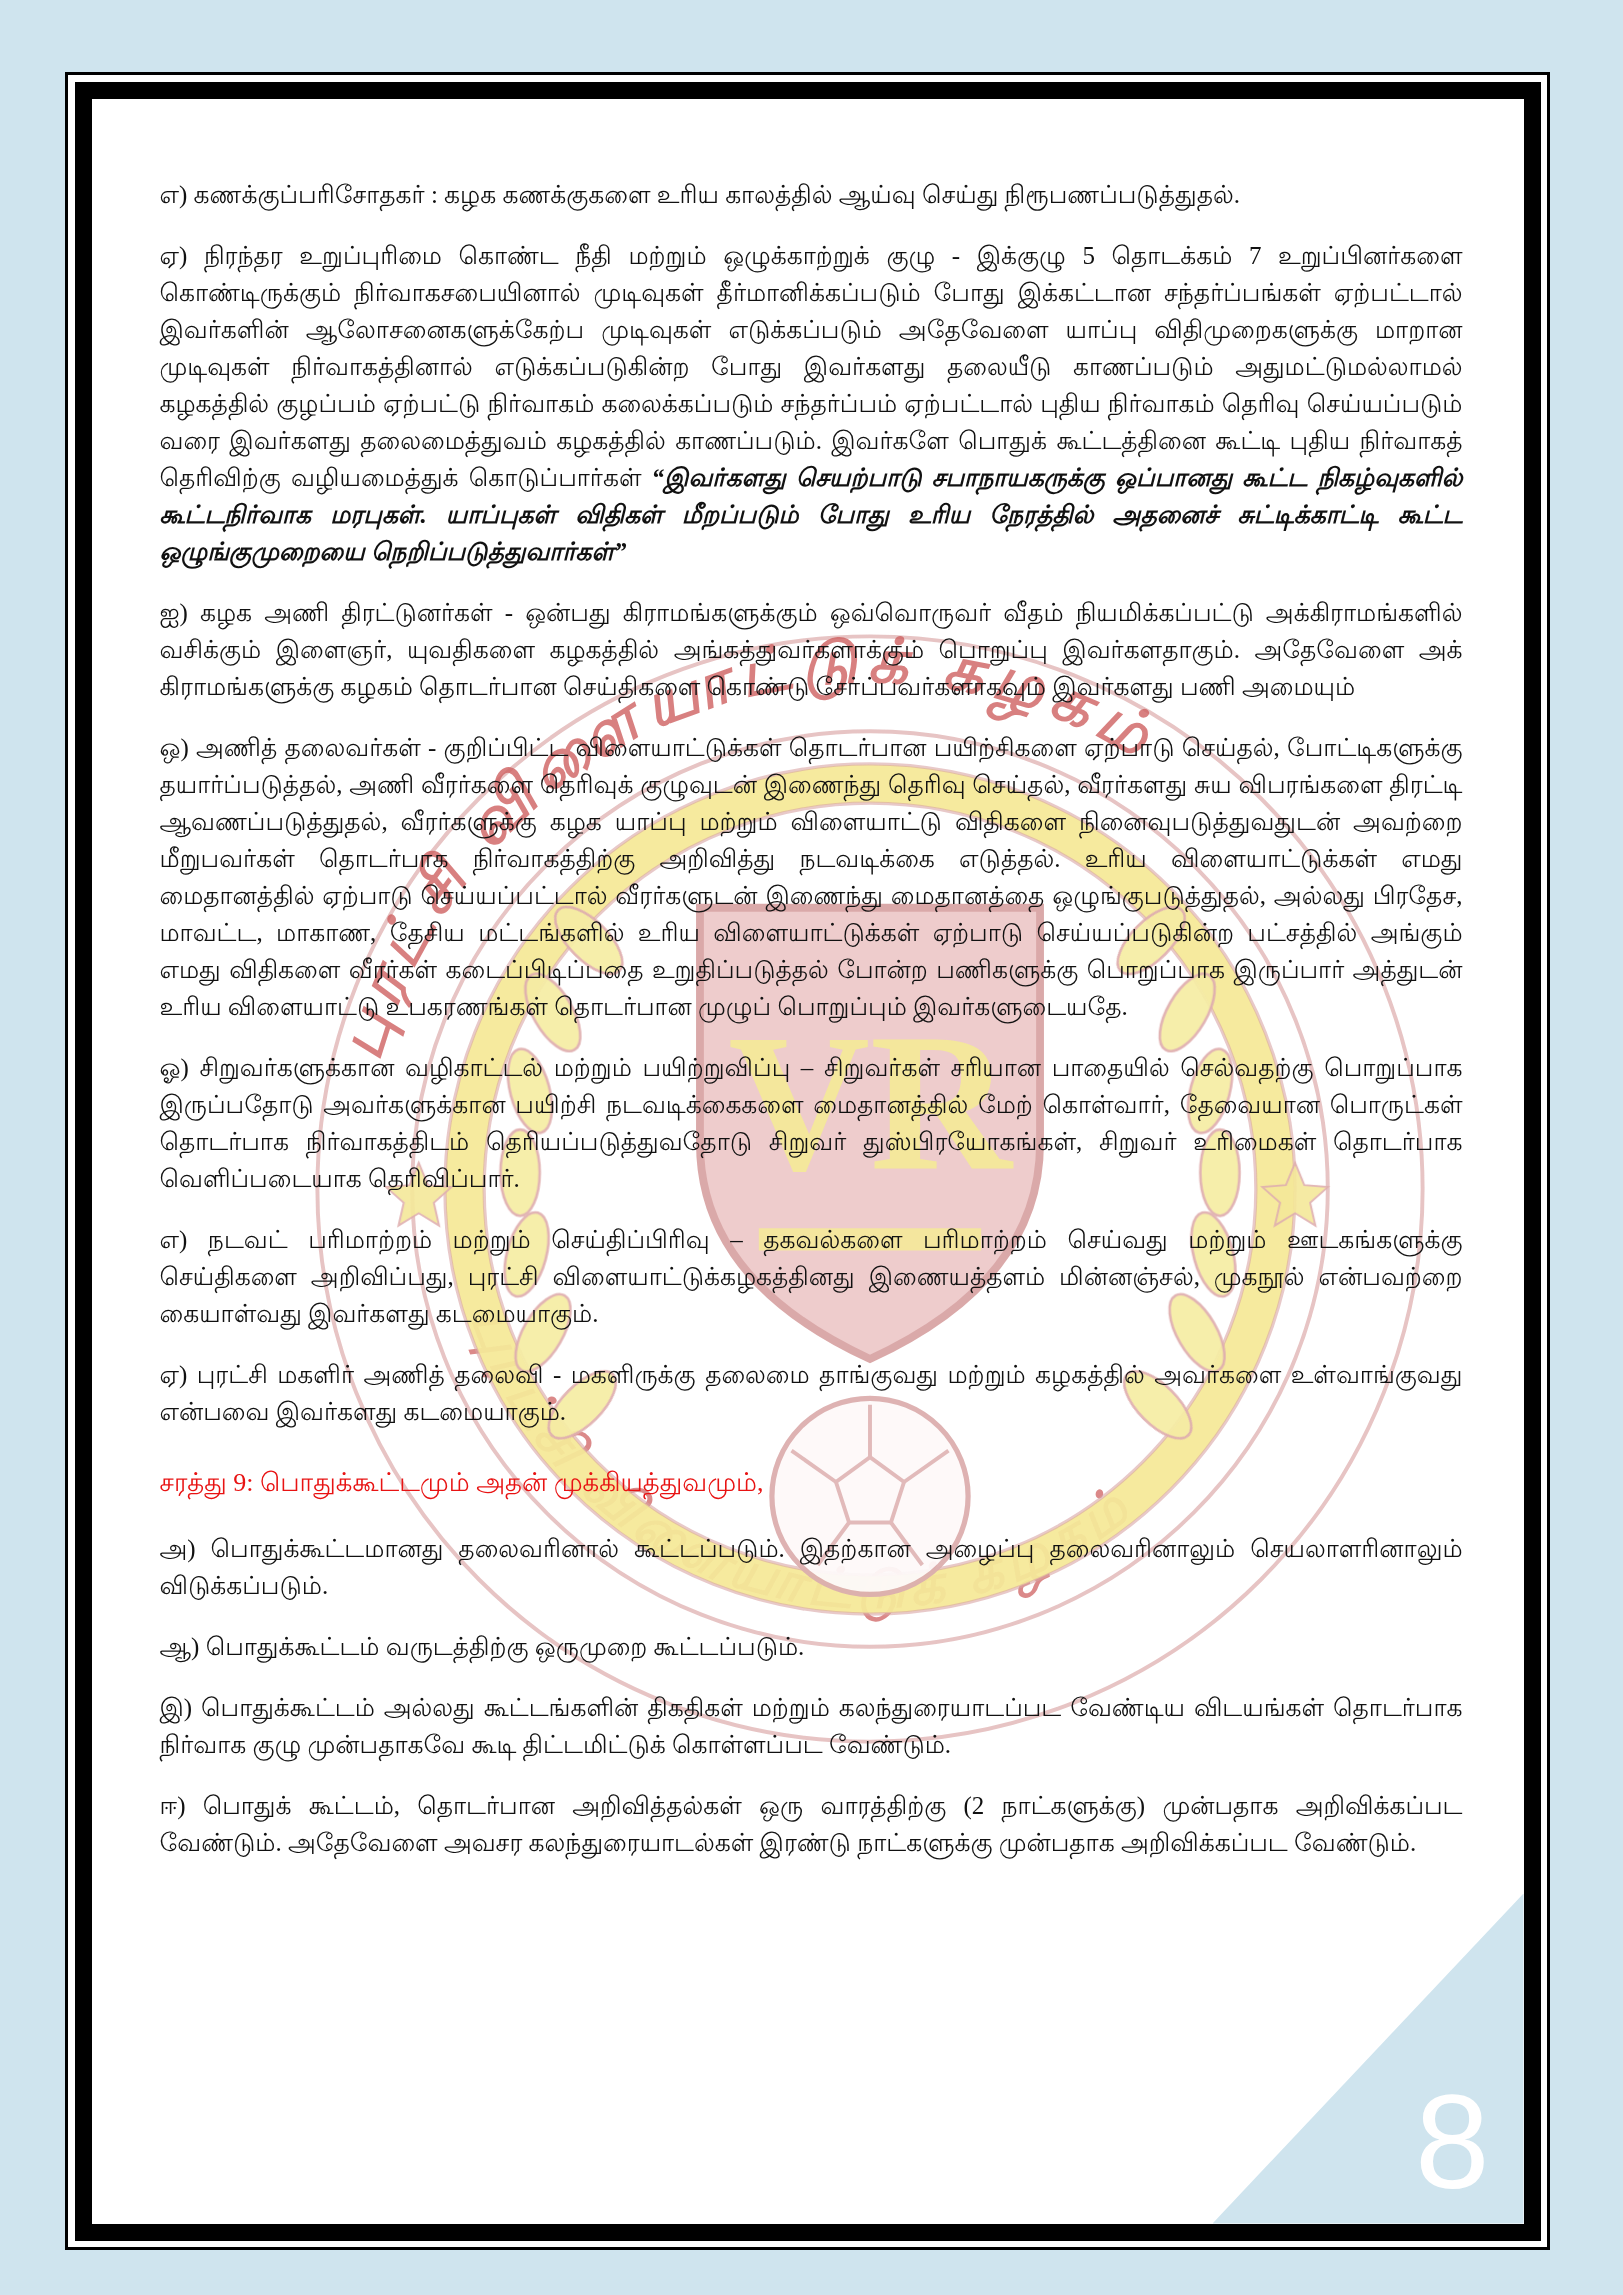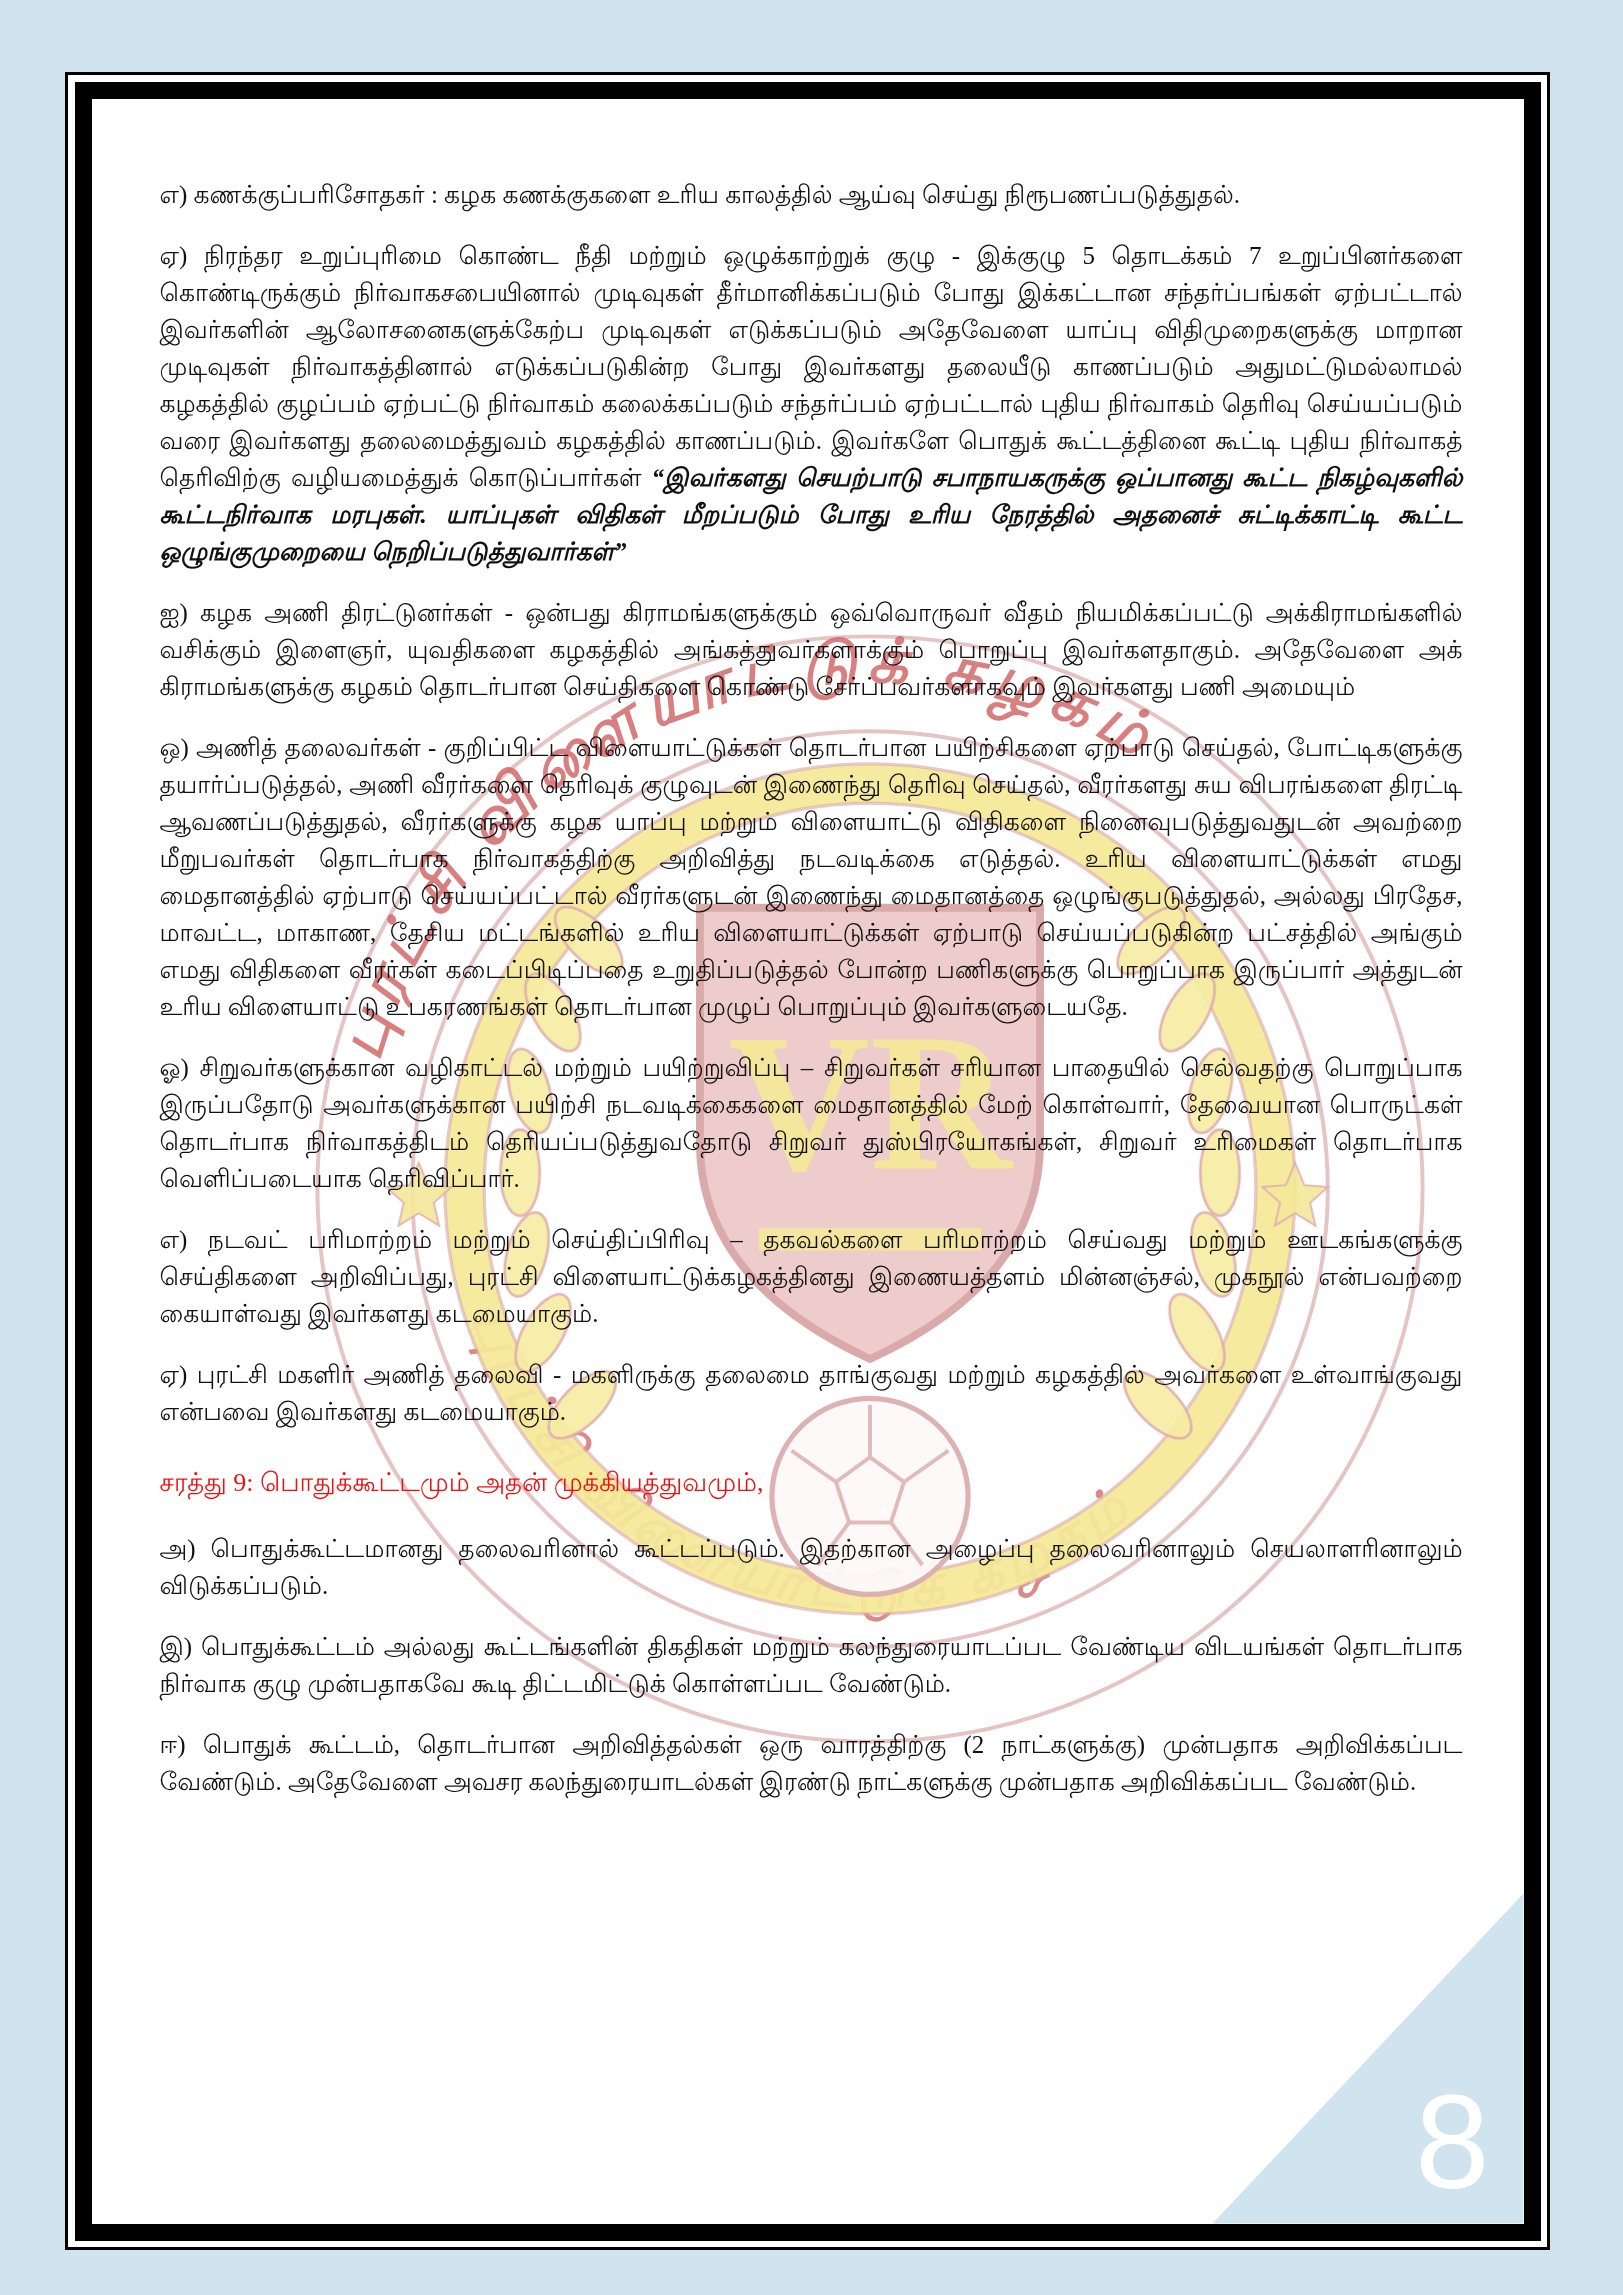--- a/index.html
+++ b/index.html
@@ -104,20 +104,21 @@
         <div class="text-layer">
             <p class="para"><span class="r-normal">எ) </span><span class="r-bold">கணக்குப்பரிசோதகர்</span><span class="r-normal"> :  கழக  கணக்குகளை உரிய காலத்தில் ஆய்வு செய்து நிரூபணப்படுத்துதல்.</span></p>
             <p class="para"><span class="r-normal">ஏ) </span><span class="r-bold">நிரந்தர உறுப்புரிமை கொண்ட  நீதி மற்றும் ஒழுக்காற்றுக் குழு</span><span class="r-normal"> - இக்குழு 5 தொடக்கம் 7 உறுப்பினர்களை கொண்டிருக்கும் நிர்வாகசபையினால் முடிவுகள் தீர்மானிக்கப்படும் போது இக்கட்டான சந்தர்ப்பங்கள் ஏற்பட்டால் இவர்களின் ஆலோசனைகளுக்கேற்ப முடிவுகள் எடுக்கப்படும்  அதேவேளை யாப்பு விதிமுறைகளுக்கு மாறான முடிவுகள் நிர்வாகத்தினால் எடுக்கப்படுகின்ற போது இவர்களது தலையீடு காணப்படும் அதுமட்டுமல்லாமல் கழகத்தில் குழப்பம் ஏற்பட்டு நிர்வாகம் கலைக்கப்படும் சந்தர்ப்பம்  ஏற்பட்டால் புதிய நிர்வாகம் தெரிவு செய்யப்படும் வரை இவர்களது தலைமைத்துவம் கழகத்தில் காணப்படும். இவர்களே பொதுக் கூட்டத்தினை கூட்டி புதிய நிர்வாகத் தெரிவிற்கு வழியமைத்துக் கொடுப்பார்கள் </span><span class="r-bolditalic">“இவர்களது செயற்பாடு சபாநாயகருக்கு ஒப்பானது கூட்ட நிகழ்வுகளில் கூட்டநிர்வாக மரபுகள். யாப்புகள் விதிகள் மீறப்படும் போது உரிய நேரத்தில் அதனைச் சுட்டிக்காட்டி கூட்ட ஒழுங்குமுறையை நெறிப்படுத்துவார்கள்”</span></p>
             <p class="para"><span class="r-normal">ஐ)    </span><span class="r-bold">கழக அணி திரட்டுனர்கள்</span><span class="r-normal"> - ஒன்பது கிராமங்களுக்கும் ஒவ்வொருவர் வீதம் நியமிக்கப்பட்டு அக்கிராமங்களில் வசிக்கும் இளைஞர், யுவதிகளை கழகத்தில் அங்கத்துவர்களாக்கும் பொறுப்பு இவர்களதாகும்.  அதேவேளை அக் கிராமங்களுக்கு கழகம் தொடர்பான செய்திகளை கொண்டு சேர்ப்பவர்களாகவும் இவர்களது பணி அமையும்</span></p>
             <p class="para"><span class="r-normal">ஒ) </span><span class="r-bold">அணித் தலைவர்கள்</span><span class="r-normal"> - குறிப்பிட்ட விளையாட்டுக்கள் தொடர்பான பயிற்சிகளை ஏற்பாடு செய்தல், போட்டிகளுக்கு தயார்ப்படுத்தல், அணி வீரர்களை தெரிவுக் குழுவுடன் இணைந்து தெரிவு செய்தல், வீரர்களது சுய விபரங்களை திரட்டி ஆவணப்படுத்துதல், வீரர்களுக்கு கழக யாப்பு மற்றும் விளையாட்டு விதிகளை நினைவுபடுத்துவதுடன் அவற்றை மீறுபவர்கள் தொடர்பாக நிர்வாகத்திற்கு அறிவித்து நடவடிக்கை எடுத்தல். உரிய விளையாட்டுக்கள் எமது மைதானத்தில் ஏற்பாடு செய்யப்பட்டால் வீரர்களுடன் இணைந்து மைதானத்தை ஒழுங்குபடுத்துதல், அல்லது பிரதேச, மாவட்ட, மாகாண, தேசிய மட்டங்களில் உரிய விளையாட்டுக்கள் ஏற்பாடு செய்யப்படுகின்ற பட்சத்தில் அங்கும் எமது விதிகளை வீரர்கள் கடைப்பிடிப்பதை உறுதிப்படுத்தல் போன்ற பணிகளுக்கு பொறுப்பாக இருப்பார் அத்துடன் உரிய விளையாட்டு உபகரணங்கள் தொடர்பான முழுப் பொறுப்பும் இவர்களுடையதே.</span></p>
             <p class="para"><span class="r-normal">ஓ) </span><span class="r-bold">சிறுவர்களுக்கான வழிகாட்டல் மற்றும் பயிற்றுவிப்பு</span><span class="r-normal"> – சிறுவர்கள் சரியான பாதையில் செல்வதற்கு பொறுப்பாக இருப்பதோடு அவர்களுக்கான பயிற்சி நடவடிக்கைகளை மைதானத்தில் மேற் கொள்வார், தேவையான பொருட்கள் தொடர்பாக நிர்வாகத்திடம் தெரியப்படுத்துவதோடு சிறுவர் துஸ்பிரயோகங்கள், சிறுவர் உரிமைகள் தொடர்பாக வெளிப்படையாக தெரிவிப்பார்.</span></p>
             <p class="para"><span class="r-normal">எ)  </span><span class="r-bold">நடவட் பரிமாற்றம் மற்றும் செய்திப்பிரிவு</span><span class="r-normal"> – தகவல்களை  பரிமாற்றம் செய்வது மற்றும் ஊடகங்களுக்கு  செய்திகளை  அறிவிப்பது,  புரட்சி  விளையாட்டுக்கழகத்தினது  இணையத்தளம் மின்னஞ்சல், முகநூல் என்பவற்றை கையாள்வது இவர்களது கடமையாகும்.</span></p>
             <p class="para"><span class="r-normal">ஏ) </span><span class="r-bold">புரட்சி மகளிர் அணித் தலைவி</span><span class="r-normal"> - மகளிருக்கு தலைமை தாங்குவது மற்றும் கழகத்தில் அவர்களை உள்வாங்குவது என்பவை இவர்களது கடமையாகும்.</span></p>
             <p class="heading"><span class="r-bold">சரத்து 9: பொதுக்கூட்டமும் அதன் முக்கியத்துவமும்,</span></p>
             <p class="para"><span class="r-normal">அ)  பொதுக்கூட்டமானது  தலைவரினால்  கூட்டப்படும்.  இதற்கான  அழைப்பு  தலைவரினாலும் செயலாளரினாலும் விடுக்கப்படும்.</span></p>
+            <p class="para"><span class="r-normal">ஆ) பொதுக்கூட்டம் வருடத்திற்கு ஒருமுறை கூட்டப்படும்.</span></p>
             <p class="para"><span class="r-normal">இ) பொதுக்கூட்டம்  அல்லது கூட்டங்களின் திகதிகள் மற்றும் கலந்துரையாடப்பட வேண்டிய விடயங்கள் தொடர்பாக நிர்வாக குழு முன்பதாகவே கூடி திட்டமிட்டுக் கொள்ளப்பட வேண்டும்.</span></p>
             <p class="para"><span class="r-normal">ஈ)  பொதுக்  கூட்டம்,  தொடர்பான  அறிவித்தல்கள்  ஒரு  வாரத்திற்கு  (2  நாட்களுக்கு)  முன்பதாக அறிவிக்கப்பட வேண்டும். அதேவேளை அவசர கலந்துரையாடல்கள் இரண்டு நாட்களுக்கு முன்பதாக அறிவிக்கப்பட வேண்டும்.</span></p>
           </div>
 
       </div>
     </div>
   </div>
 </div>
 
 

